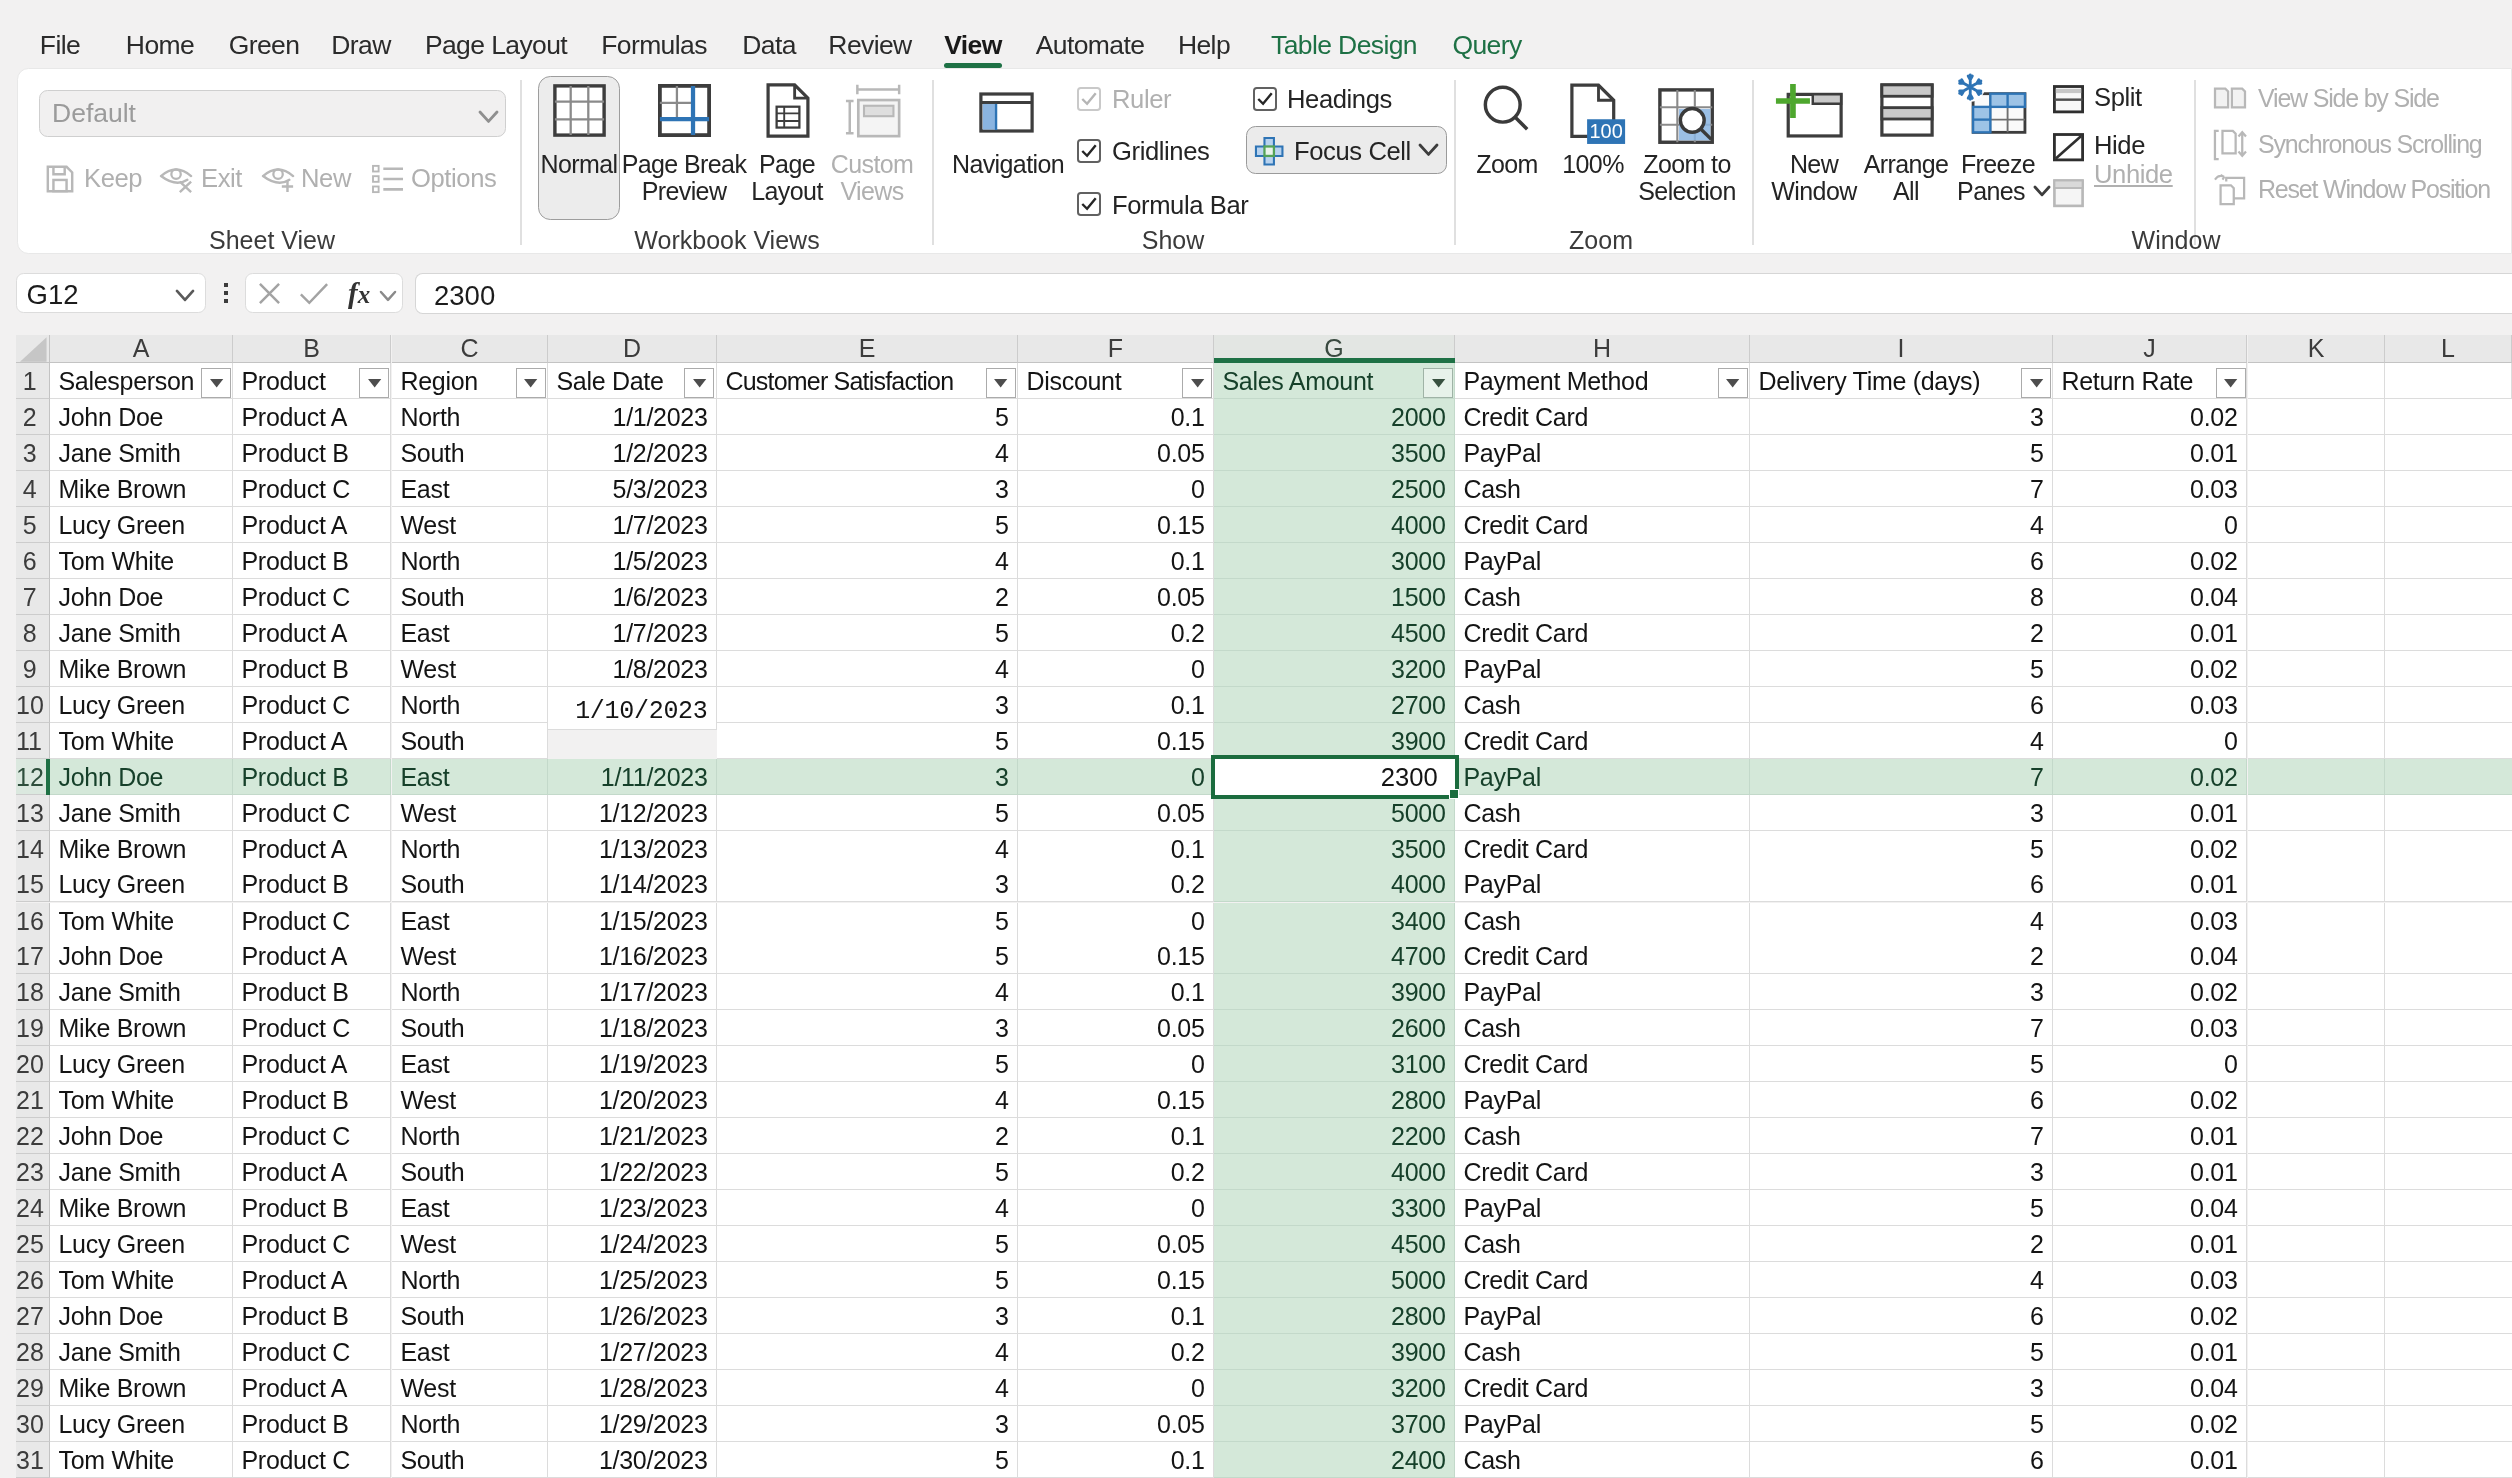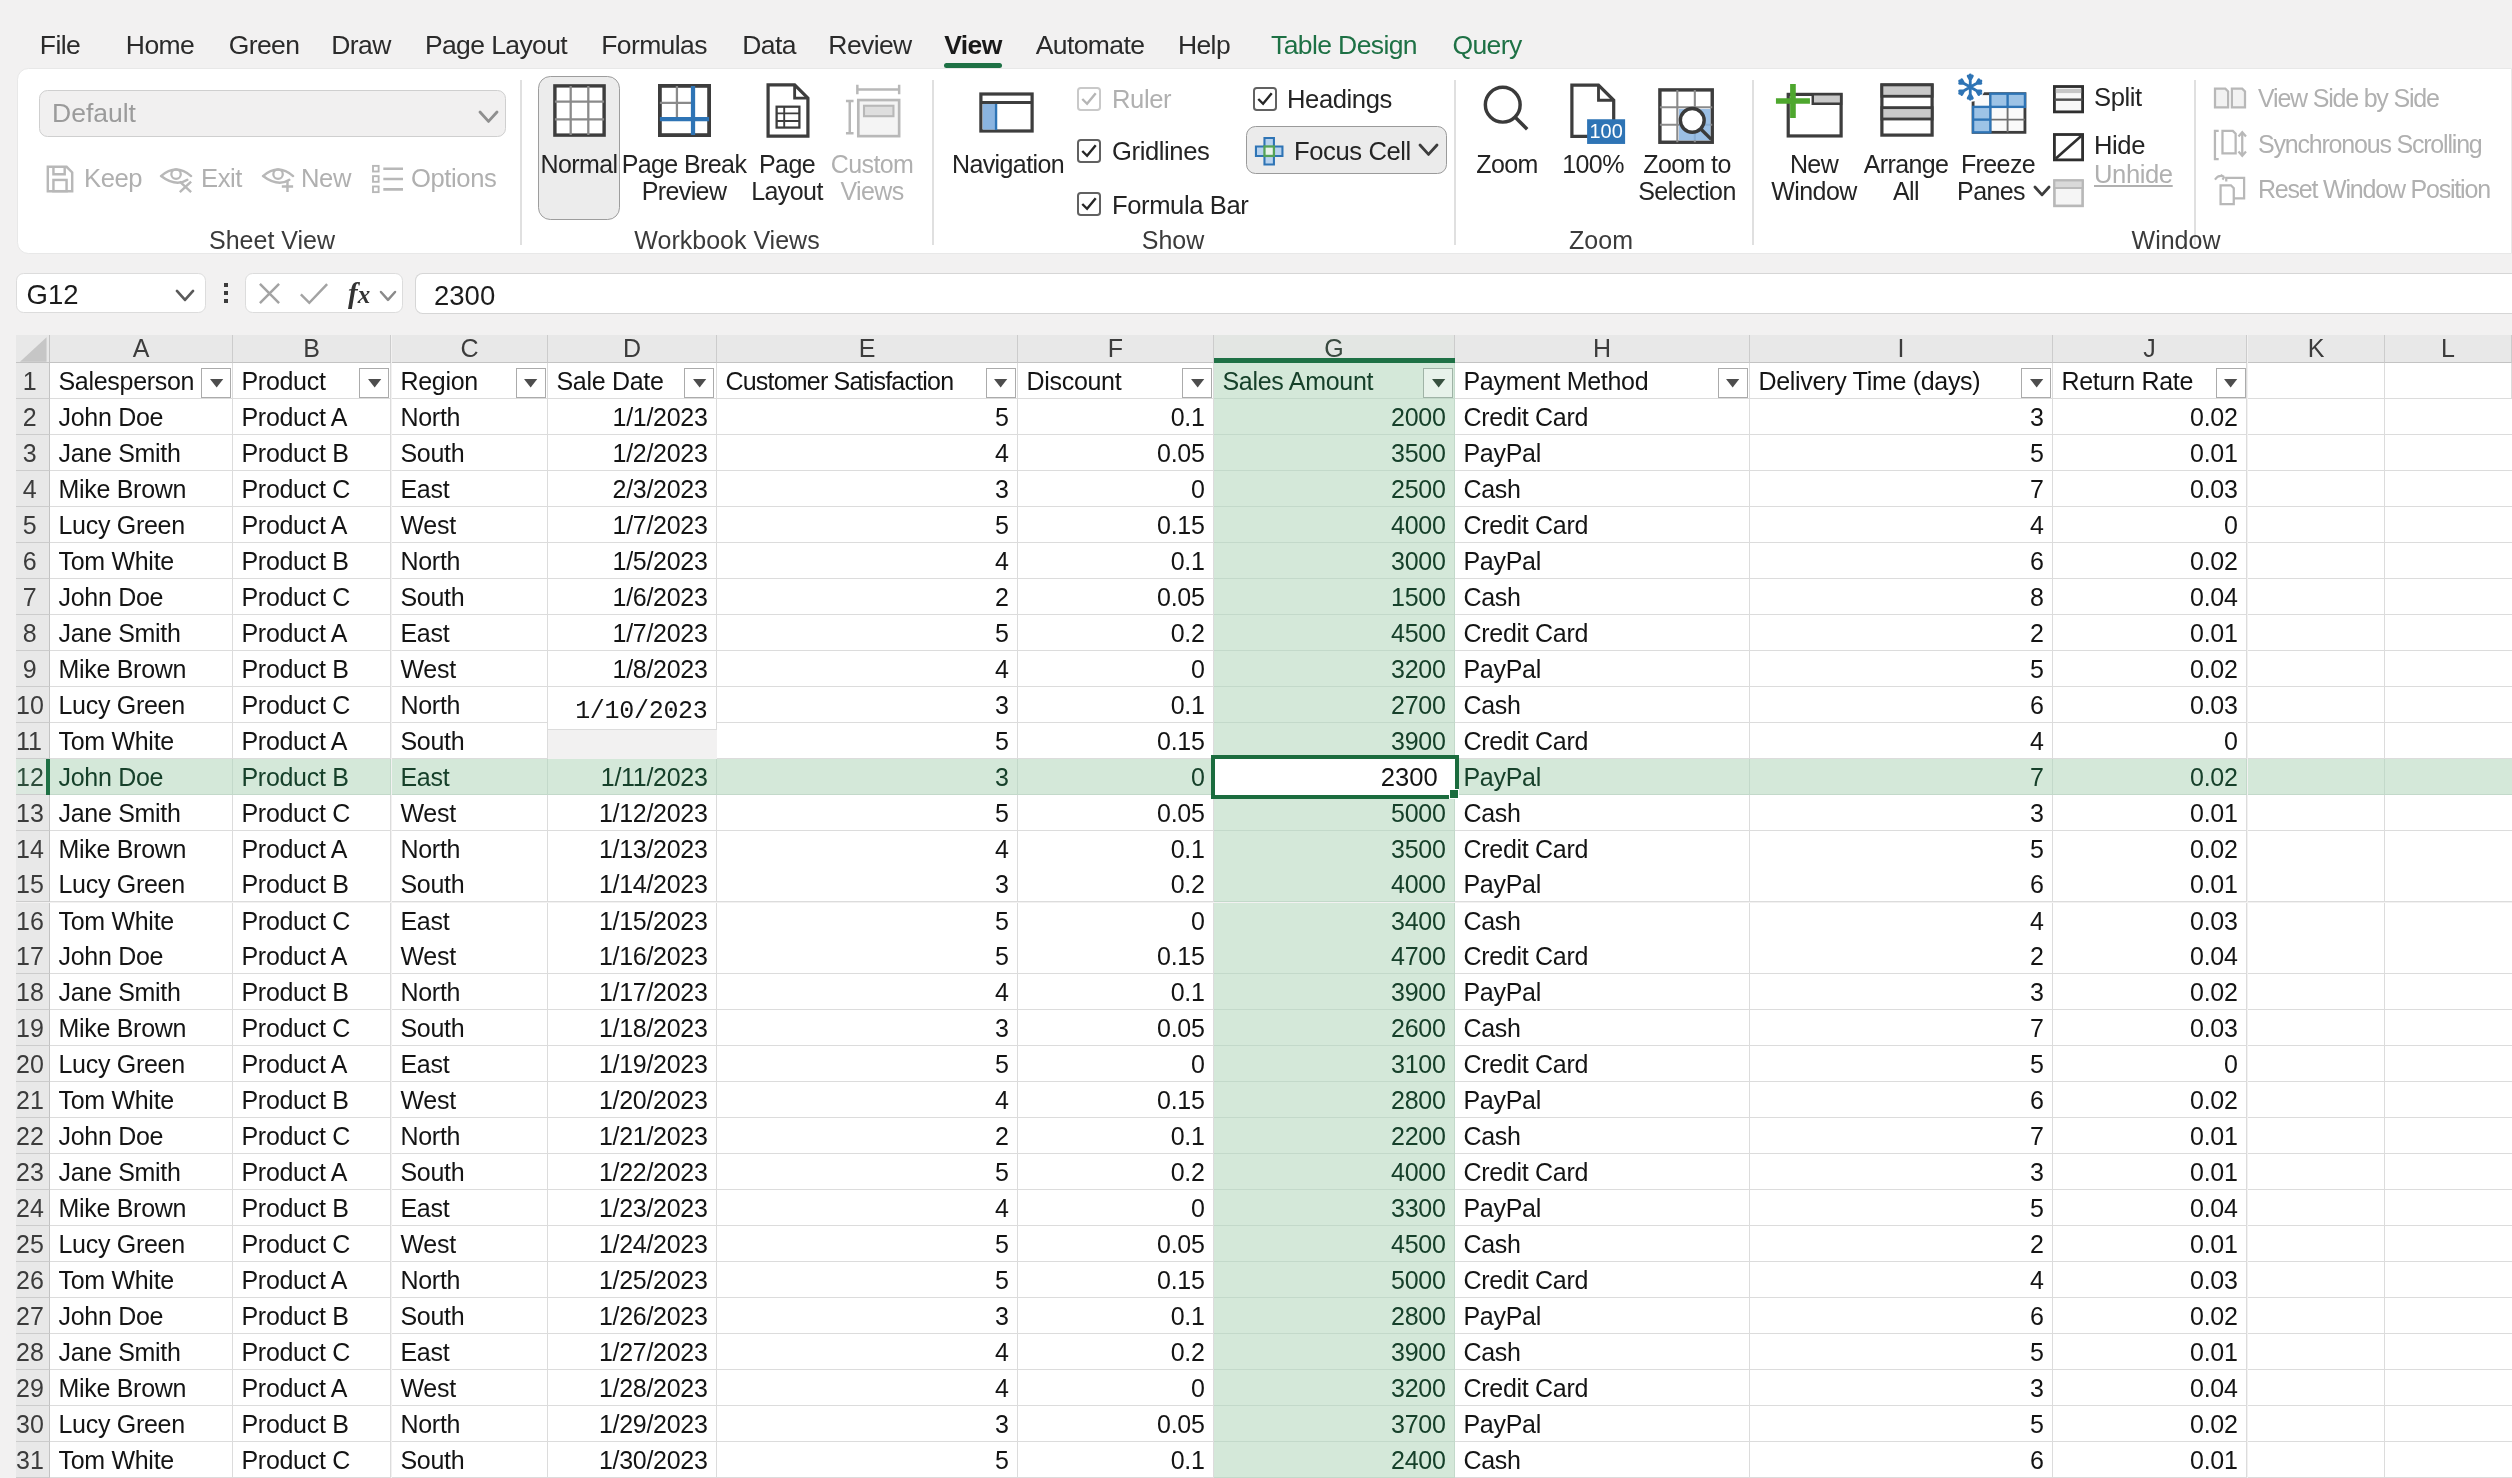--- a/index.html
+++ b/index.html
@@ -343,21 +343,21 @@
 <div class="cell cr" style="left:1018px;width:196px;top:435px;height:36px;line-height:36px;">0.05</div>
 <div class="cell cr tint" style="left:1214px;width:241px;top:435px;height:36px;line-height:36px;">3500</div>
 <div class="cell cl" style="left:1455px;width:295px;top:435px;height:36px;line-height:36px;">PayPal</div>
 <div class="cell cr" style="left:1750px;width:303px;top:435px;height:36px;line-height:36px;">5</div>
 <div class="cell cr" style="left:2053px;width:194px;top:435px;height:36px;line-height:36px;">0.01</div>
 <div class="cell cl" style="left:2248px;width:137px;top:435px;height:36px;line-height:36px;"></div>
 <div class="cell cl noR" style="left:2385px;width:127px;top:435px;height:36px;line-height:36px;"></div>
 <div class="cell cl" style="left:50px;width:183px;top:471px;height:36px;line-height:36px;">Mike Brown</div>
 <div class="cell cl" style="left:233px;width:158px;top:471px;height:36px;line-height:36px;">Product C</div>
 <div class="cell cl" style="left:392px;width:156px;top:471px;height:36px;line-height:36px;">East</div>
-<div class="cell cr" style="left:548px;width:169px;top:471px;height:36px;line-height:36px;">2/3/2023</div>
+<div class="cell cr" style="left:548px;width:169px;top:471px;height:36px;line-height:36px;">5/3/2023</div>
 <div class="cell cr" style="left:717px;width:301px;top:471px;height:36px;line-height:36px;">3</div>
 <div class="cell cr" style="left:1018px;width:196px;top:471px;height:36px;line-height:36px;">0</div>
 <div class="cell cr tint" style="left:1214px;width:241px;top:471px;height:36px;line-height:36px;">2500</div>
 <div class="cell cl" style="left:1455px;width:295px;top:471px;height:36px;line-height:36px;">Cash</div>
 <div class="cell cr" style="left:1750px;width:303px;top:471px;height:36px;line-height:36px;">7</div>
 <div class="cell cr" style="left:2053px;width:194px;top:471px;height:36px;line-height:36px;">0.03</div>
 <div class="cell cl" style="left:2248px;width:137px;top:471px;height:36px;line-height:36px;"></div>
 <div class="cell cl noR" style="left:2385px;width:127px;top:471px;height:36px;line-height:36px;"></div>
 <div class="cell cl" style="left:50px;width:183px;top:507px;height:36px;line-height:36px;">Lucy Green</div>
 <div class="cell cl" style="left:233px;width:158px;top:507px;height:36px;line-height:36px;">Product A</div>

